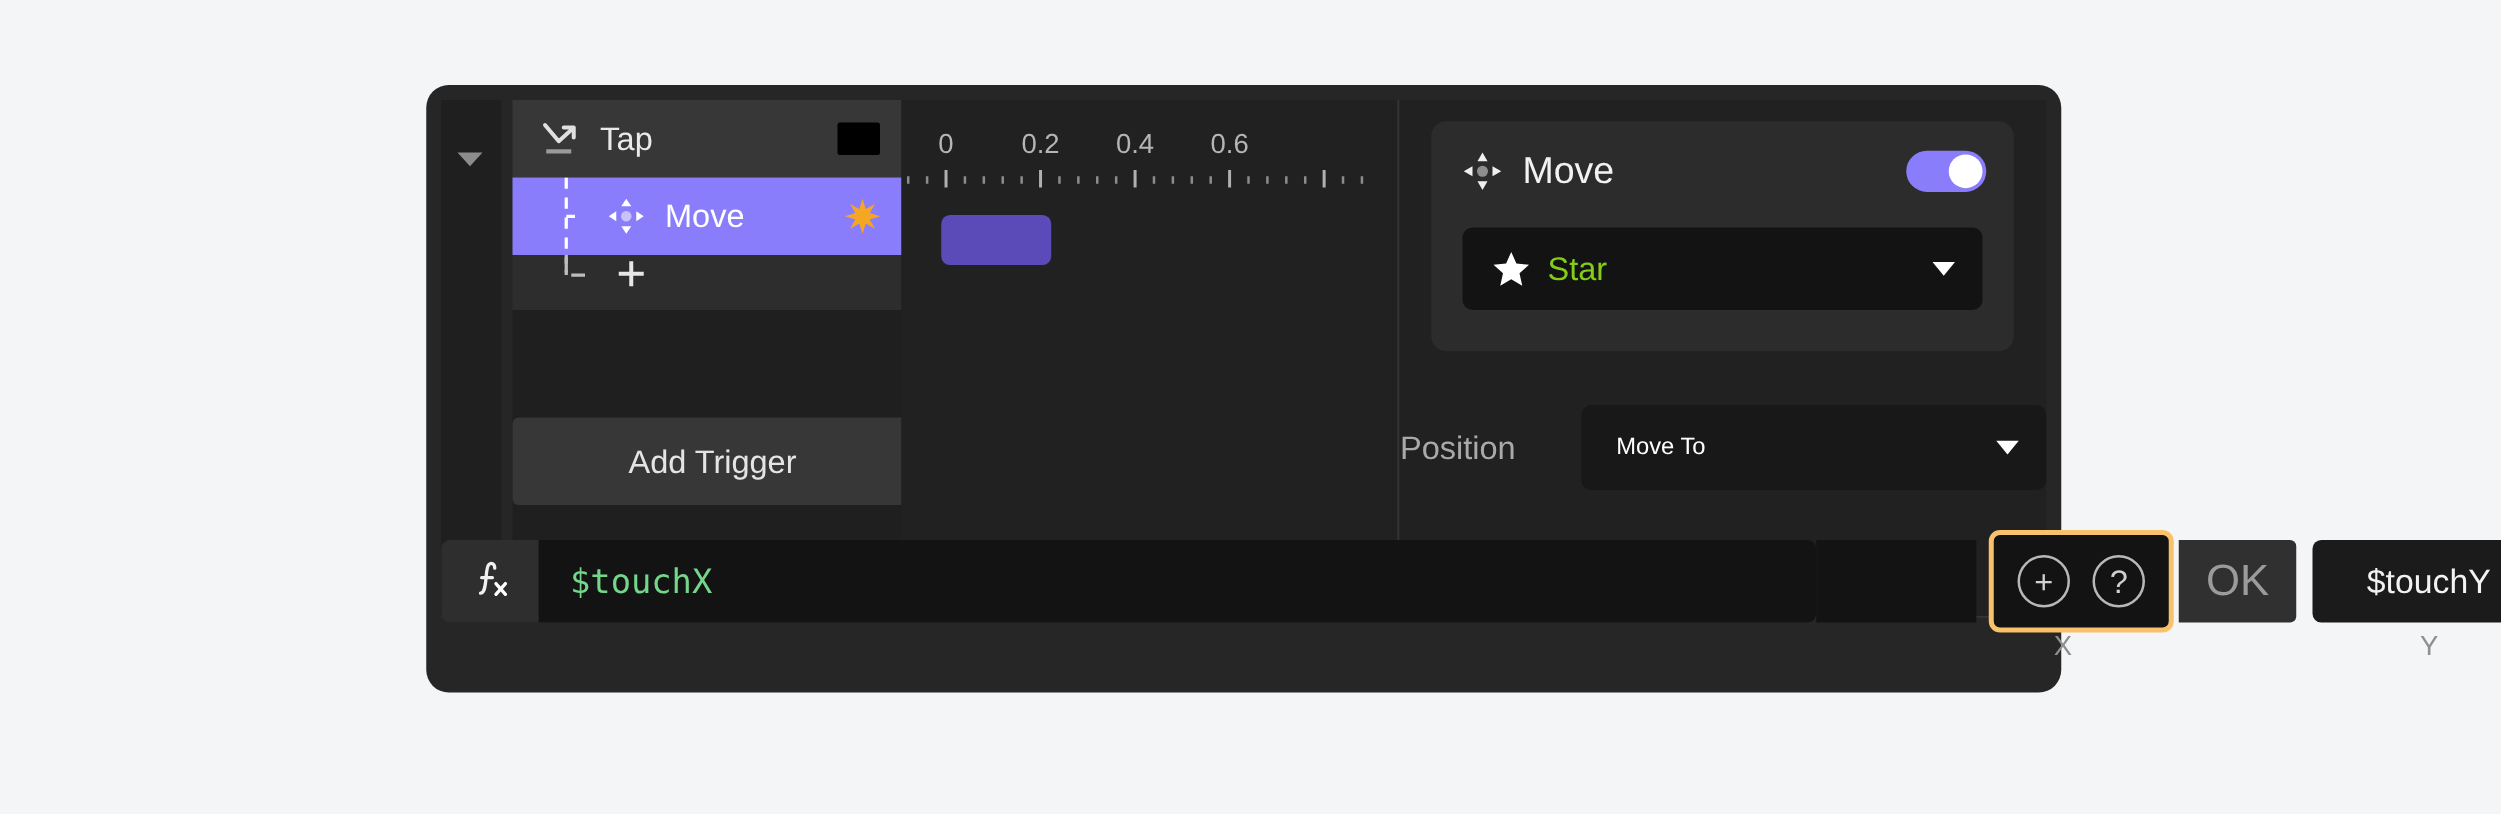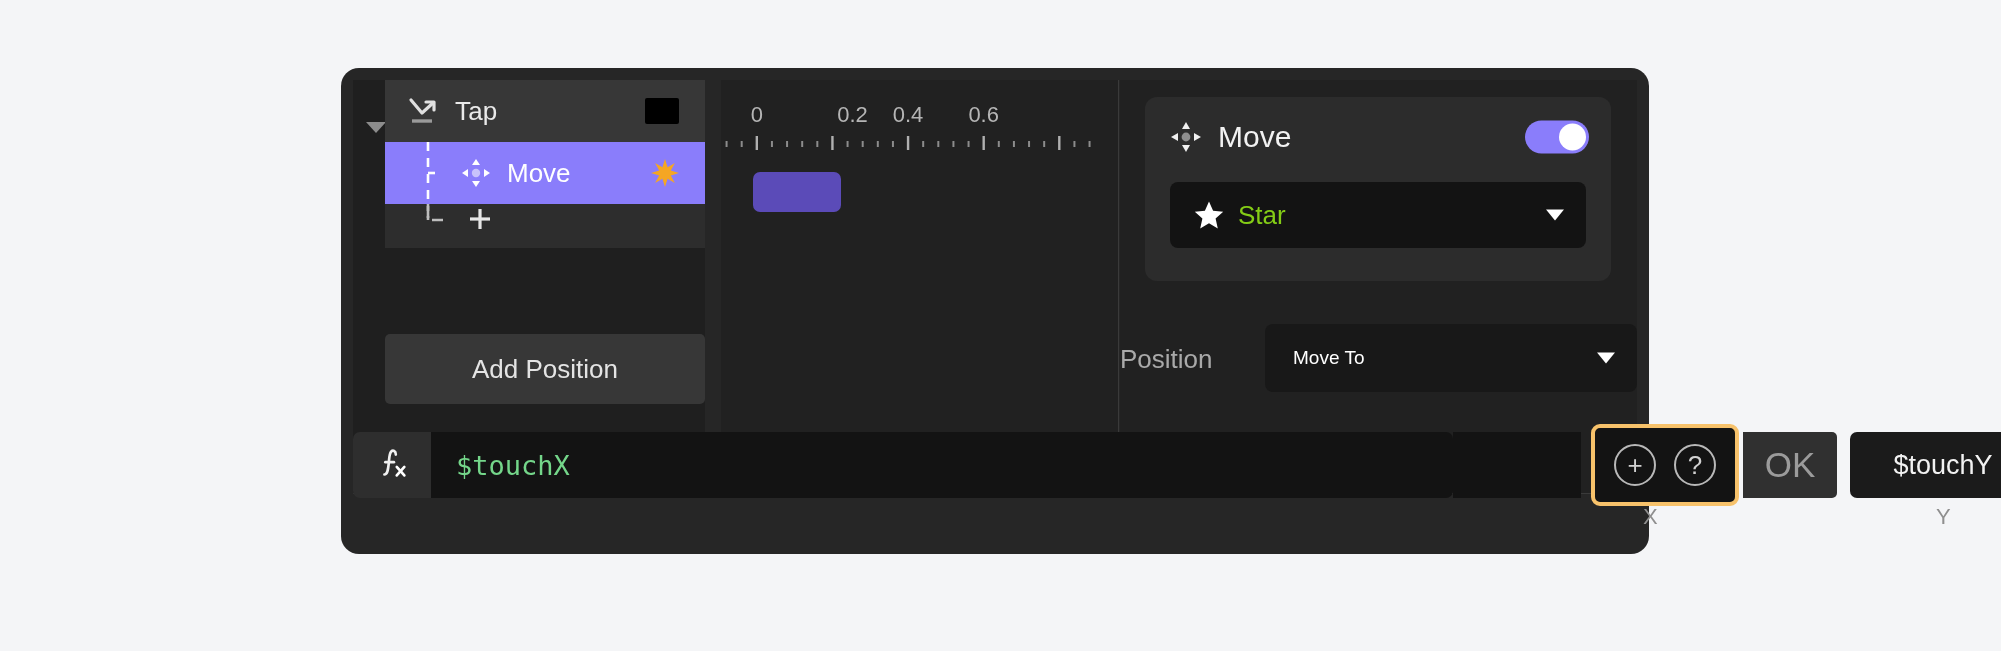--- a/index.html
+++ b/index.html
@@ -50,21 +50,21 @@
     width: 0; height: 0;
     border-left: 10px solid transparent;
     border-right: 10px solid transparent;
     border-top: 11px solid #8c8c8c;
     cursor: pointer;
   }
 
   
   #trigger-column {
     position: absolute;
-    left: 32px;
+    left: 57px;
     top: 0;
     width: 320px;
     height: 413px;
     background: #1f1f1f;
   }
   #trigger-group {
     position: absolute;
     left: 0; top: 0;
     width: 320px;
     background: #2d2d2d;
@@ -533,29 +533,29 @@
           <span class="plus-glyph">
             <svg viewBox="0 0 26 26" width="26" height="26">
               <line x1="13" y1="3" x2="13" y2="23" stroke="#e6e6e6" stroke-width="3.2"></line>
               <line x1="3" y1="13" x2="23" y2="13" stroke="#e6e6e6" stroke-width="3.2"></line>
             </svg>
           </span>
         </div>
       </div>
 
       <div id="add-trigger-button">
-        <span>Add Position</span>
+        <span>Add Trigger</span>
       </div>
     </div>
 
     <div id="timeline-column">
       <div id="ruler">
         <div id="ruler-labels">
             <span class="ruler-tick-label" style="left: 9%;">0</span>
-            <span class="ruler-tick-label" style="left: 28%; margin-left: 20px;">0.2</span>
+            <span class="ruler-tick-label" style="left: 28%;">0.2</span>
             <span class="ruler-tick-label" style="left: 47%;">0.4</span>
             <span class="ruler-tick-label" style="left: 66%;">0.6</span>
           </div>
         <div id="ruler-ticks"><svg width="398" height="18" viewBox="0 0 398 18">
               <line x1="5.571999999999999" x2="5.571999999999999" y1="5" y2="11" stroke="#8c8c8c" stroke-width="2"></line>
               <line x1="20.695999999999998" x2="20.695999999999998" y1="5" y2="11" stroke="#8c8c8c" stroke-width="2"></line>
               <line x1="35.82" x2="35.82" y1="0" y2="14" stroke="#b0b0b0" stroke-width="2.4"></line>
               <line x1="50.944" x2="50.944" y1="5" y2="11" stroke="#8c8c8c" stroke-width="2"></line>
               <line x1="66.068" x2="66.068" y1="5" y2="11" stroke="#8c8c8c" stroke-width="2"></line>
               <line x1="81.19200000000001" x2="81.19200000000001" y1="5" y2="11" stroke="#8c8c8c" stroke-width="2"></line>

